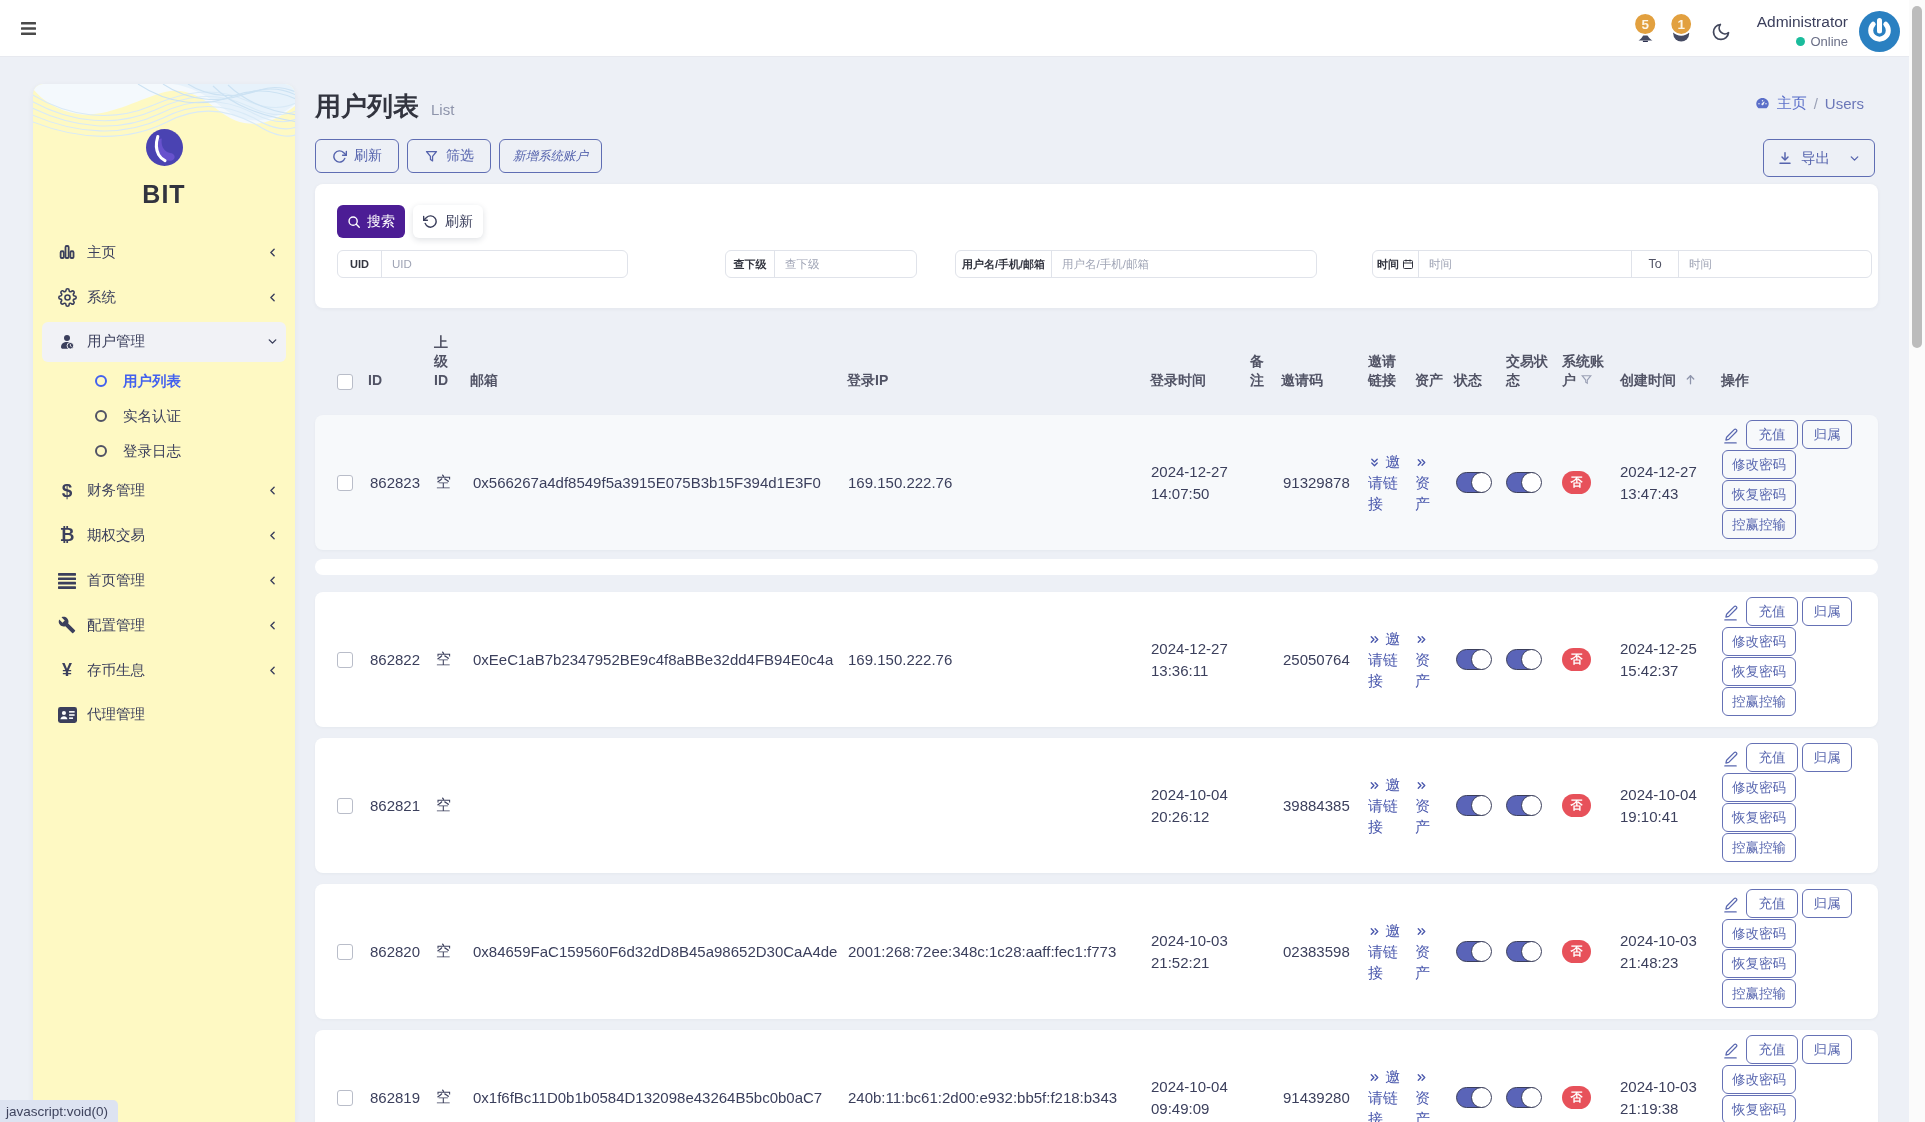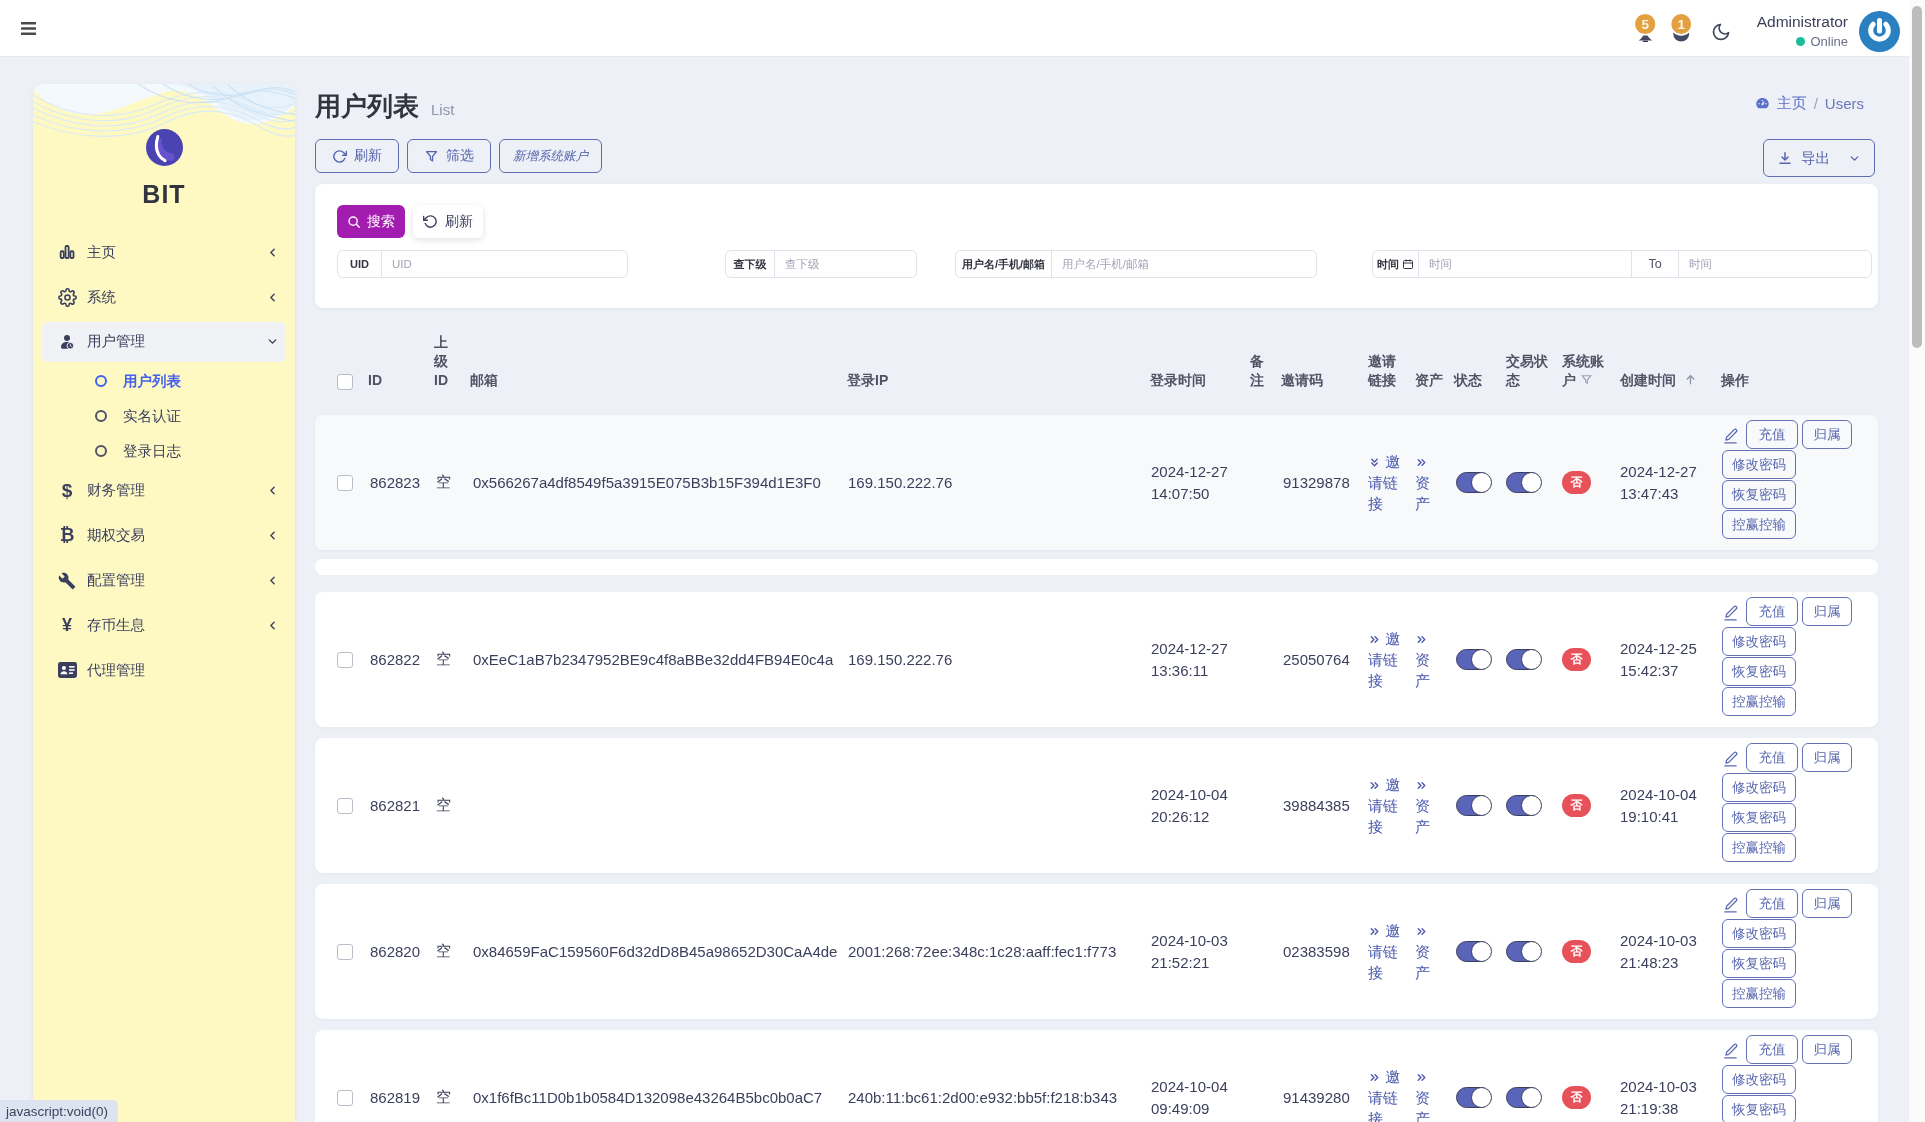--- a/index.html
+++ b/index.html
@@ -39,21 +39,21 @@
   .pgtitle { position:absolute; left:0; top:32px; font-size:26px; font-weight:bold; color:#32343f; }
   .pgtitle small { font-size:15px; font-weight:normal; color:#8e94ab; margin-left:12px; }
   .crumbs { position:absolute; right:14px; top:37px; font-size:15px; color:#5b6fc9; display:flex; align-items:center; gap:7px; }
   .crumbs .sep { color:#9aa0b5; }
 
   .btnrow { position:absolute; left:0; top:82px; display:flex; gap:8px; }
   .btn-o { height:34px; border:1px solid #5f6db3; border-radius:6px; color:#5563ad; font-size:14px; display:flex; align-items:center; gap:7px; padding:0 16px; background:transparent; }
   .btn-export { position:absolute; right:3px; top:82px; height:38px; border:1px solid #5f6db3; border-radius:6px; color:#5563ad; font-size:14.5px; display:flex; align-items:center; gap:8px; padding:0 13px; }
 
   .searchcard { position:absolute; left:0; top:127px; width:1563px; height:124px; background:#fff; border-radius:8px; box-shadow:0 1px 4px rgba(31,45,61,.05); }
-  .btn-search { position:absolute; left:22px; top:21px; width:68px; height:33px; background:#a21caf; border-radius:6px; color:#fff; font-size:14px; display:flex; align-items:center; justify-content:center; gap:6px; }
+  .btn-search { position:absolute; left:22px; top:21px; width:68px; height:33px; background:#4c1d95; border-radius:6px; color:#fff; font-size:14px; display:flex; align-items:center; justify-content:center; gap:6px; }
   .btn-refresh2 { position:absolute; left:98px; top:21px; width:70px; height:33px; background:#fff; border-radius:6px; color:#3b3f5c; font-size:14px; display:flex; align-items:center; justify-content:center; gap:7px; box-shadow:0 2px 6px rgba(31,45,61,.14); }
   .igroup { position:absolute; top:66px; height:28px; display:flex; border:1px solid #e0e3ea; border-radius:6px; background:#fff; }
   .igroup .lab { display:flex; align-items:center; justify-content:center; font-size:11px; font-weight:bold; color:#32343f; border-right:1px solid #e0e3ea; white-space:nowrap; }
   .igroup .ph { display:flex; align-items:center; padding:0 10px; font-size:11.5px; color:#9fa4b5; flex:1; }
 
   
   .thead { position:absolute; left:0; top:0; width:1563px; height:107px; font-size:14px; font-weight:bold; color:#515365; }
   .thead .h { position:absolute; bottom:25px; line-height:19px; }
   .row { position:absolute; left:0; width:1563px; height:135px; background:#fff; border-radius:8px; box-shadow:0 1px 3px rgba(31,45,61,.04); font-size:15px; }
   .row.gray { background:#f7f9fb; }
@@ -178,20 +178,32 @@
           </svg>
         </span></div>
     <div class="mi"><span class="ic">
           <span style="font-size:18px;font-weight:bold;color:#3b3f5c;">₿</span>
         </span>期权交易<span class="chev">
           <svg width="13" height="13" viewBox="0 0 24 24" fill="none" stroke="#3b3f5c" stroke-width="2.6" stroke-linecap="round" stroke-linejoin="round">
             <path d="M15 6l-6 6 6 6"></path>
           </svg>
         </span></div>
     <div class="mi"><span class="ic">
+          <svg width="18" height="16" viewBox="0 0 18 16" fill="#3b3f5c">
+            <rect y="0" width="18" height="2.7" rx="0.6"></rect>
+            <rect y="4.4" width="18" height="2.7" rx="0.6"></rect>
+            <rect y="8.8" width="18" height="2.7" rx="0.6"></rect>
+            <rect y="13.2" width="18" height="2.7" rx="0.6"></rect>
+          </svg>
+        </span>首页管理<span class="chev">
+          <svg width="13" height="13" viewBox="0 0 24 24" fill="none" stroke="#3b3f5c" stroke-width="2.6" stroke-linecap="round" stroke-linejoin="round">
+            <path d="M15 6l-6 6 6 6"></path>
+          </svg>
+        </span></div>
+    <div class="mi"><span class="ic">
           <svg width="18" height="18" viewBox="0 0 24 24" fill="#3b3f5c">
             <path d="M22.7 19l-9.1-9.1c.9-2.3.4-5-1.5-6.9-2-2-5-2.4-7.4-1.3L9 6 6 9 1.6 4.7C.4 7.1.9 10.1 2.9 12.1c1.9 1.9 4.6 2.4 6.9 1.5l9.1 9.1c.4.4 1 .4 1.4 0l2.3-2.3c.5-.4.5-1 .1-1.4z"></path>
           </svg>
         </span>配置管理<span class="chev">
           <svg width="13" height="13" viewBox="0 0 24 24" fill="none" stroke="#3b3f5c" stroke-width="2.6" stroke-linecap="round" stroke-linejoin="round">
             <path d="M15 6l-6 6 6 6"></path>
           </svg>
         </span></div>
     <div class="mi"><span class="ic">
           <span style="font-size:18px;font-weight:bold;color:#3b3f5c;">¥</span>

